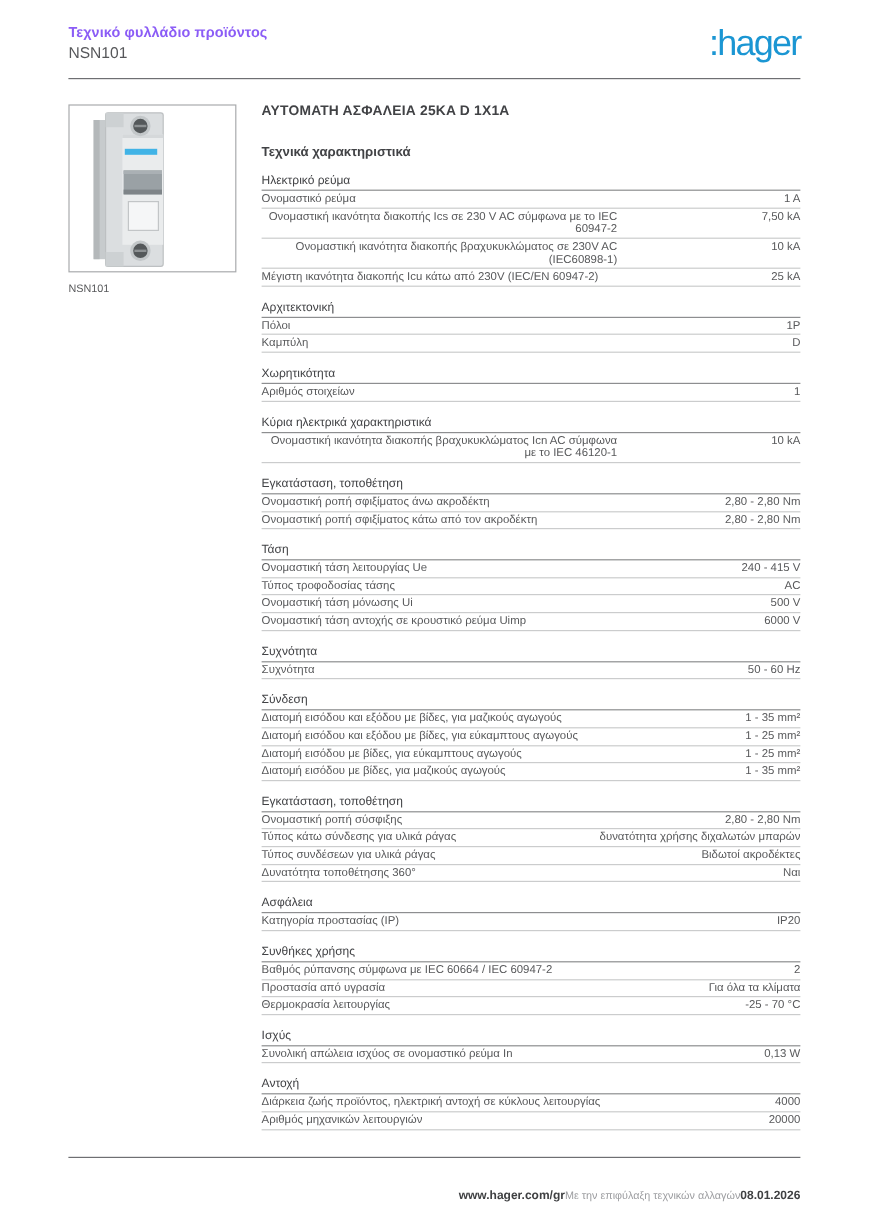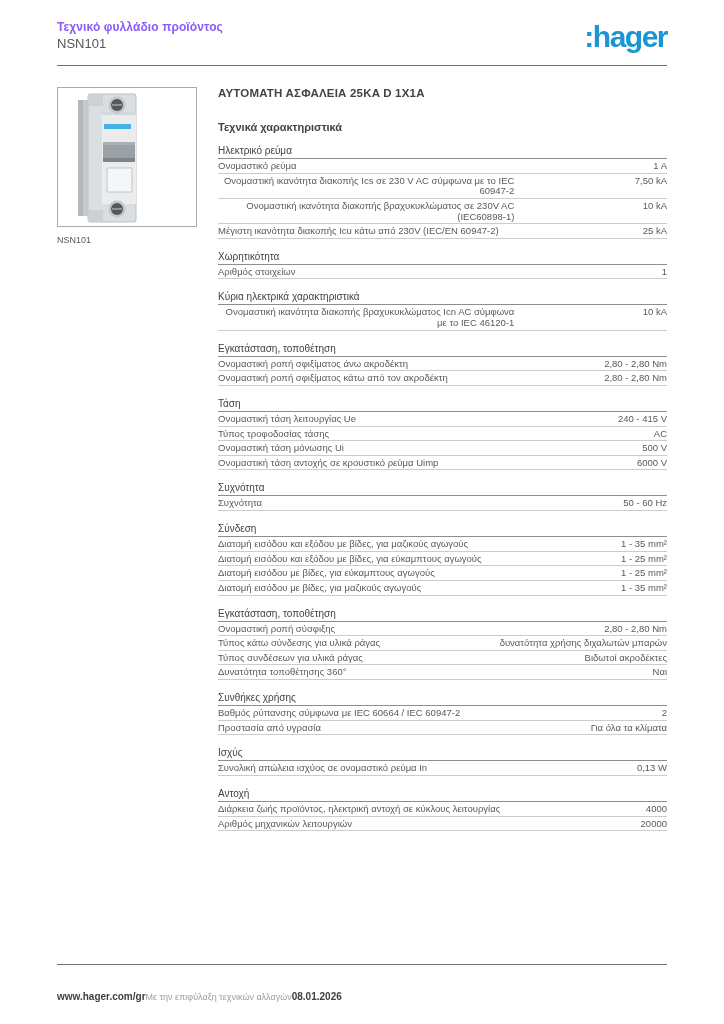--- a/index.html
+++ b/index.html
@@ -10,21 +10,21 @@
     color: #58595b;
     position: relative;
     overflow: hidden;
   }
   .page { position: absolute; inset: 0; padding: 20px 57px 0 57px; }
 
   
   .hdr { display: flex; justify-content: space-between; align-items: flex-start; }
   .hdr-title { font-size: 12px; font-weight: bold; color: #8b5cf6; letter-spacing: .1px; }
   .hdr-code { font-size: 13px; color: #56575a; margin-top: 2px; }
-  .logo { font-size: 30px; font-weight: bold; color: #1b96d3; letter-spacing: -1.5px; line-height: 1; margin-top: 2px; }
+  .logo { font-size: 30px; font-weight: normal; color: #1b96d3; letter-spacing: -1.5px; line-height: 1; margin-top: 2px; }
   .hdr-rule { border-top: 1px solid #6e6f72; margin-top: 13px; }
 
   
   .main { display: flex; margin-top: 21px; }
   .left-col { width: 140px; flex: 0 0 140px; }
   .img-box { width: 140px; height: 140px; border: 1px solid #a9abad; background: #ffffff; }
   .img-caption { margin-top: 8px; font-size: 9px; color: #58595b; }
 
   .right-col { flex: 1; margin-left: 21px; }
   .prod-name { font-size: 11.5px; font-weight: bold; color: #414245; letter-spacing: .2px; }
@@ -40,21 +40,21 @@
     display: flex; justify-content: space-between; align-items: flex-start;
     font-size: 9.5px; line-height: 1.12; color: #58595b;
     padding: 2px 0 1px 0; border-bottom: 1px solid #cbcccd;
   }
   .row-label { max-width: 66%; text-align: right; }
   .row-value { text-align: right; white-space: nowrap; padding-left: 8px; }
 
   
   .ftr { position: absolute; left: 57px; right: 57px; bottom: 22px; }
   .ftr-rule { border-top: 1px solid #6e6f72; }
-  .ftr-row { display: flex; justify-content: flex-start; align-items: baseline; margin-top: 26px; }
+  .ftr-row { display: flex; justify-content: flex-end; align-items: baseline; margin-top: 26px; }
   .ftr-site { font-size: 10px; font-weight: bold; color: #3f4042; }
   .ftr-note { font-size: 9px; color: #9c9da0; }
   .ftr-date { font-size: 10px; font-weight: bold; color: #3f4042; }
 </style>
 </head>
 <body>
 
 <div class="page">
 
   <div class="hdr">
@@ -122,20 +122,33 @@
     <span class="row-label">Ονομαστική  ικανότητα διακοπής βραχυκυκλώματος σε 230V AC (IEC60898-1)</span>
     <span class="row-value">10 kA</span>
   </div>
               <div class="row">
     <span class="row-label">Μέγιστη ικανότητα διακοπής Icu κάτω από 230V (IEC/EN 60947-2)</span>
     <span class="row-value">25 kA</span>
   </div>
             </div>
   </div>
           <div class="group">
+    <div class="group-title">Αρχιτεκτονική</div>
+    <div>
+              <div class="row">
+    <span class="row-label">Πόλοι</span>
+    <span class="row-value">1P</span>
+  </div>
+              <div class="row">
+    <span class="row-label">Καμπύλη</span>
+    <span class="row-value">D</span>
+  </div>
+            </div>
+  </div>
+          <div class="group">
     <div class="group-title">Χωρητικότητα</div>
     <div>
               <div class="row">
     <span class="row-label">Αριθμός στοιχείων</span>
     <span class="row-value">1</span>
   </div>
             </div>
   </div>
           <div class="group">
     <div class="group-title">Κύρια ηλεκτρικά χαρακτηριστικά</div>
@@ -225,29 +238,42 @@
     <span class="row-label">Τύπος συνδέσεων για υλικά ράγας</span>
     <span class="row-value">Βιδωτοί ακροδέκτες</span>
   </div>
               <div class="row">
     <span class="row-label">Δυνατότητα τοποθέτησης 360°</span>
     <span class="row-value">Ναι</span>
   </div>
             </div>
   </div>
           <div class="group">
+    <div class="group-title">Ασφάλεια</div>
+    <div>
+              <div class="row">
+    <span class="row-label">Κατηγορία προστασίας (IP)</span>
+    <span class="row-value">IP20</span>
+  </div>
+            </div>
+  </div>
+          <div class="group">
     <div class="group-title">Συνθήκες χρήσης</div>
     <div>
               <div class="row">
     <span class="row-label">Βαθμός ρύπανσης σύμφωνα με IEC 60664 / IEC 60947-2</span>
     <span class="row-value">2</span>
   </div>
               <div class="row">
     <span class="row-label">Προστασία από υγρασία</span>
     <span class="row-value">Για όλα τα κλίματα</span>
+  </div>
+              <div class="row">
+    <span class="row-label">Θερμοκρασία λειτουργίας</span>
+    <span class="row-value">-25 - 70 °C</span>
   </div>
             </div>
   </div>
           <div class="group">
     <div class="group-title">Ισχύς</div>
     <div>
               <div class="row">
     <span class="row-label">Συνολική απώλεια ισχύος σε ονομαστικό ρεύμα In</span>
     <span class="row-value">0,13 W</span>
   </div>

